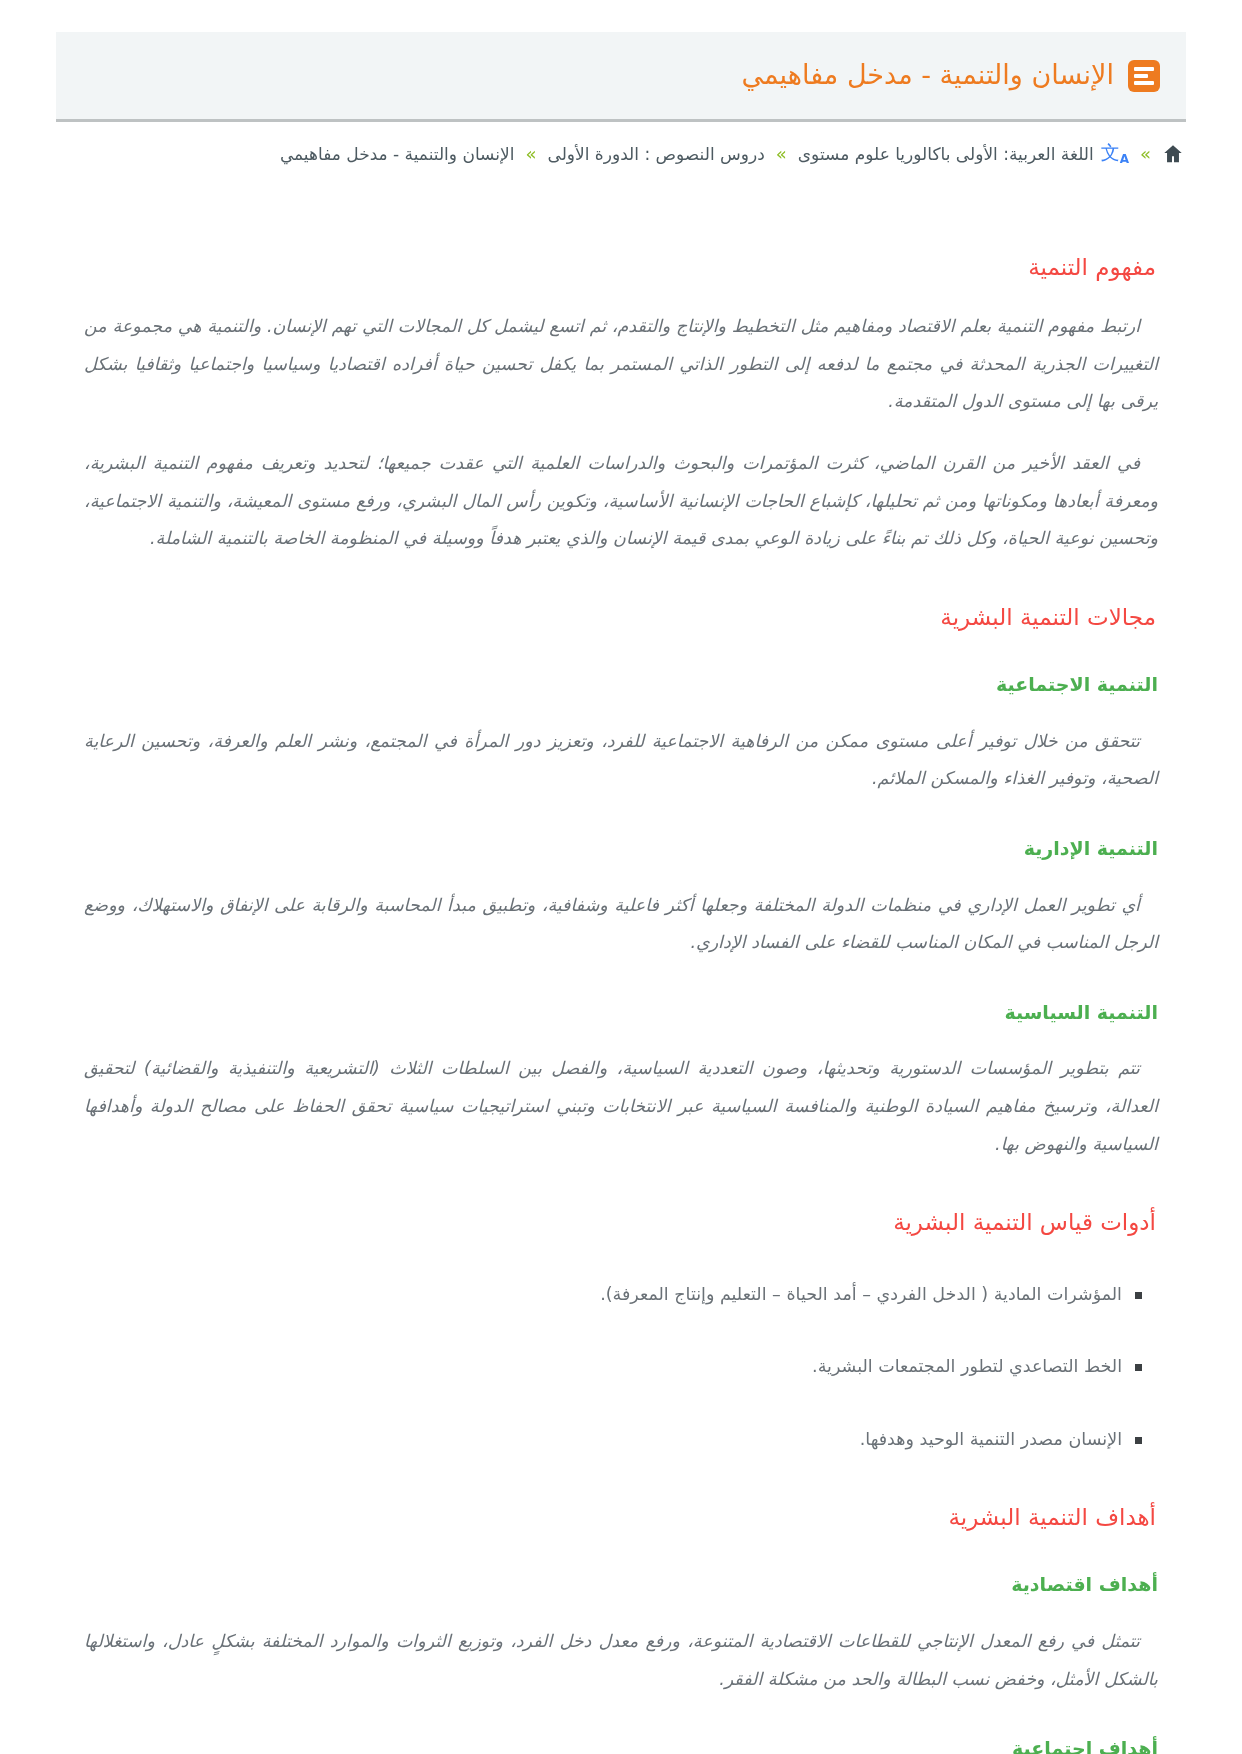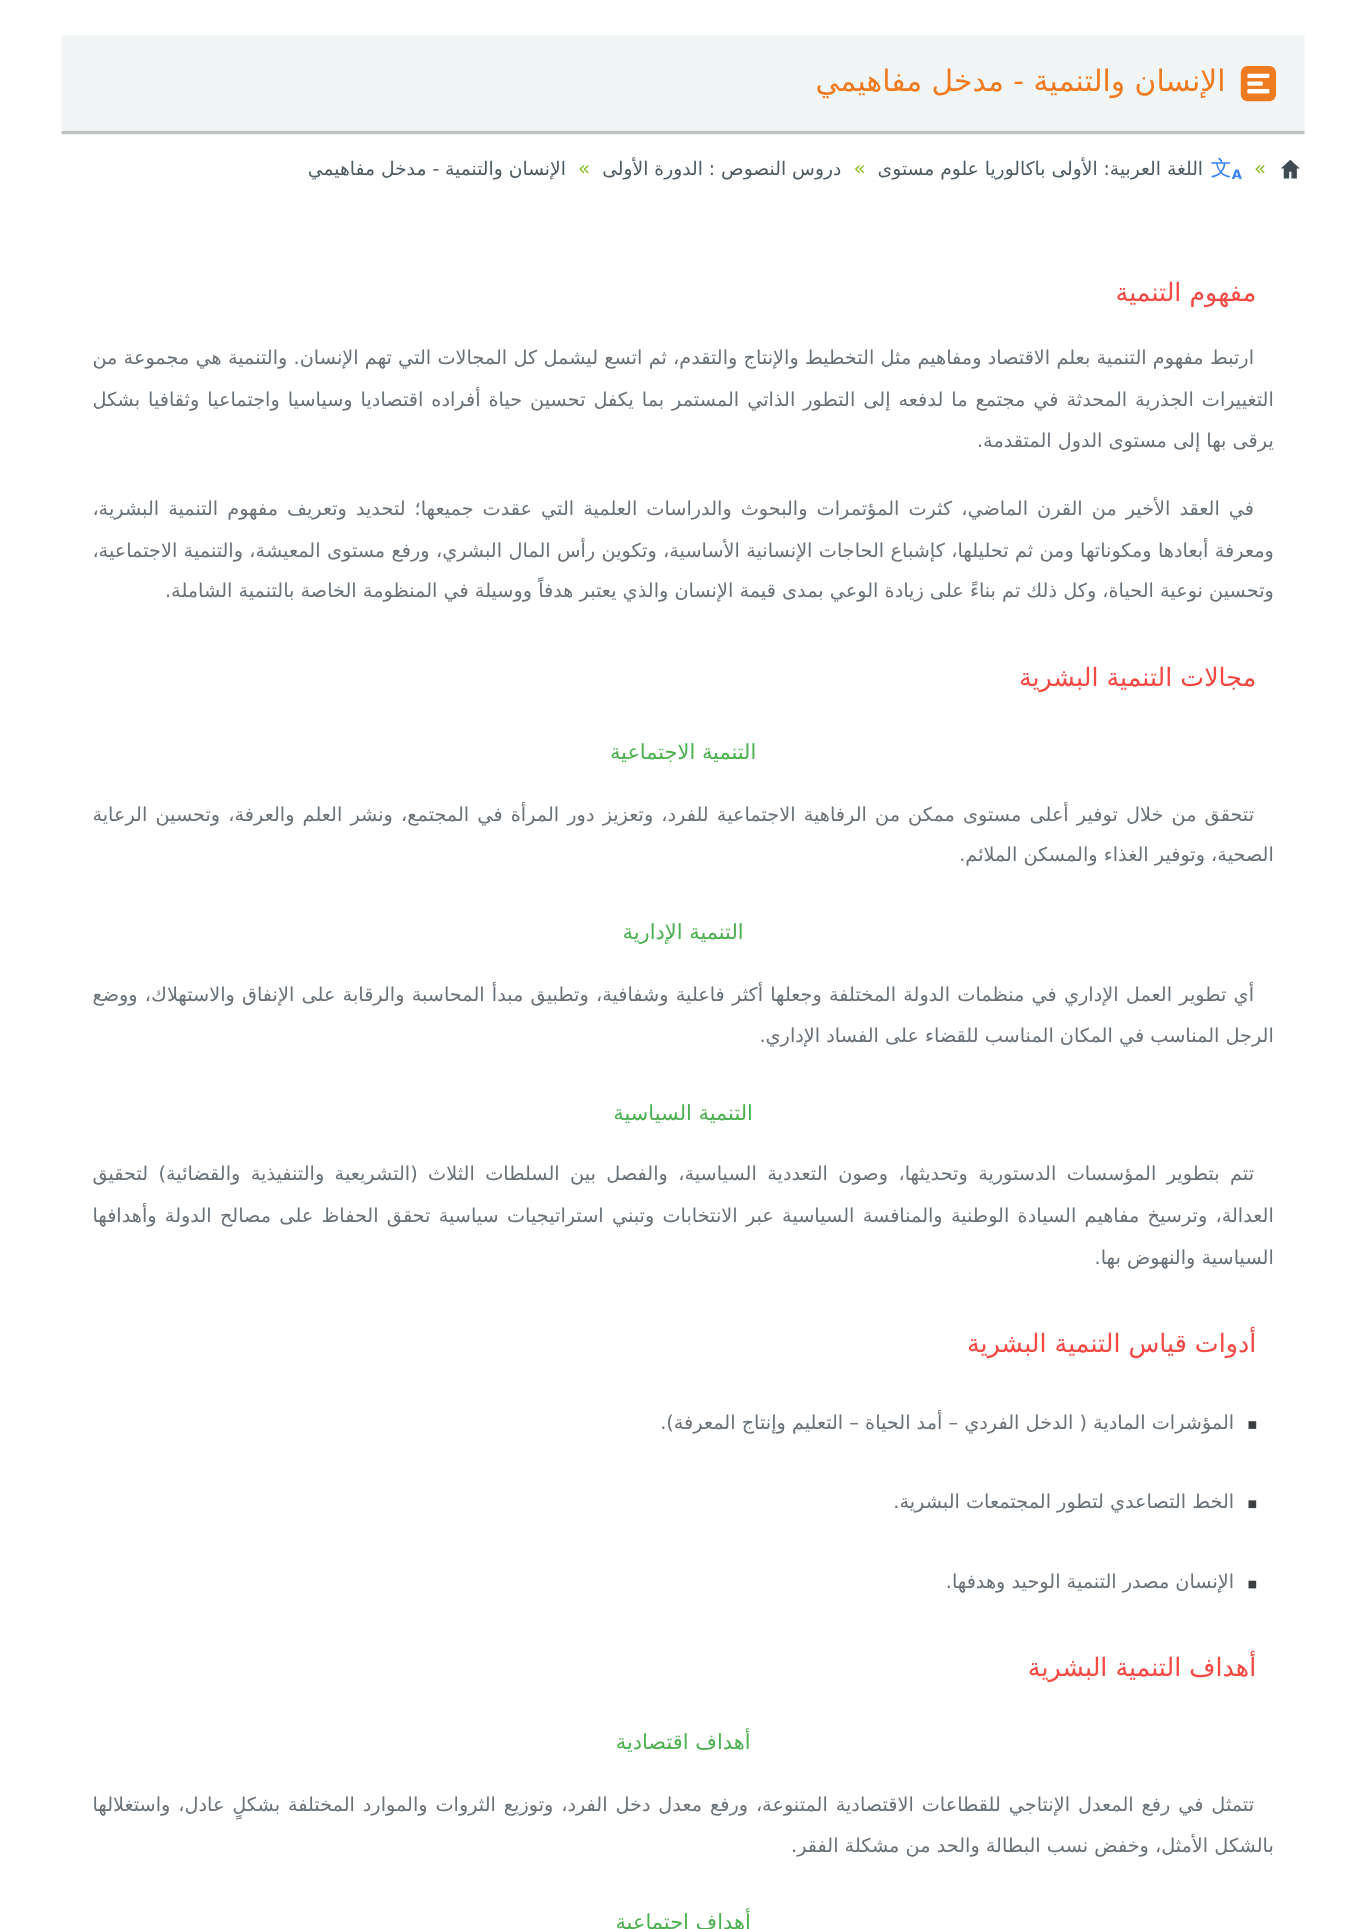--- a/index.html
+++ b/index.html
@@ -65,39 +65,39 @@
   .crumb { color: #4d5a61; white-space: nowrap; }
   .crumb-with-icon { display: flex; align-items: center; gap: 7px; }
   .translate-icon { color: #3b82f6; font-size: 19px; line-height: 1; }
   .translate-icon .ti-a { font-size: 12px; font-weight: bold; vertical-align: -4px; }
   
   .content { padding: 0 28px 40px; }
   .h-red {
     color: #f44842;
     font-size: 23px;
     font-weight: 400;
-    margin: 42px 16px 0;
+    margin: 42px 2px 0;
     line-height: 1.5;
   }
   .h-red.first { margin-top: 80px; }
   .h-green {
     color: #4caf50;
     font-size: 19px;
-    font-weight: 400;
+    font-weight: 700;
     margin: 36px 0 0;
     line-height: 1.5;
-    text-align: center;
   }
   .content p {
     color: #6a7177;
     font-size: 17.5px;
     line-height: 2.15;
     text-align: justify;
     text-indent: 18px;
     margin: 24px 0 0;
+    font-style: italic;
   }
   ul.sq-list {
     list-style: none;
     margin: 26px 0 0;
     padding: 0 16px 0 0;
   }
   ul.sq-list li {
     display: flex;
     align-items: baseline;
     gap: 13px;

